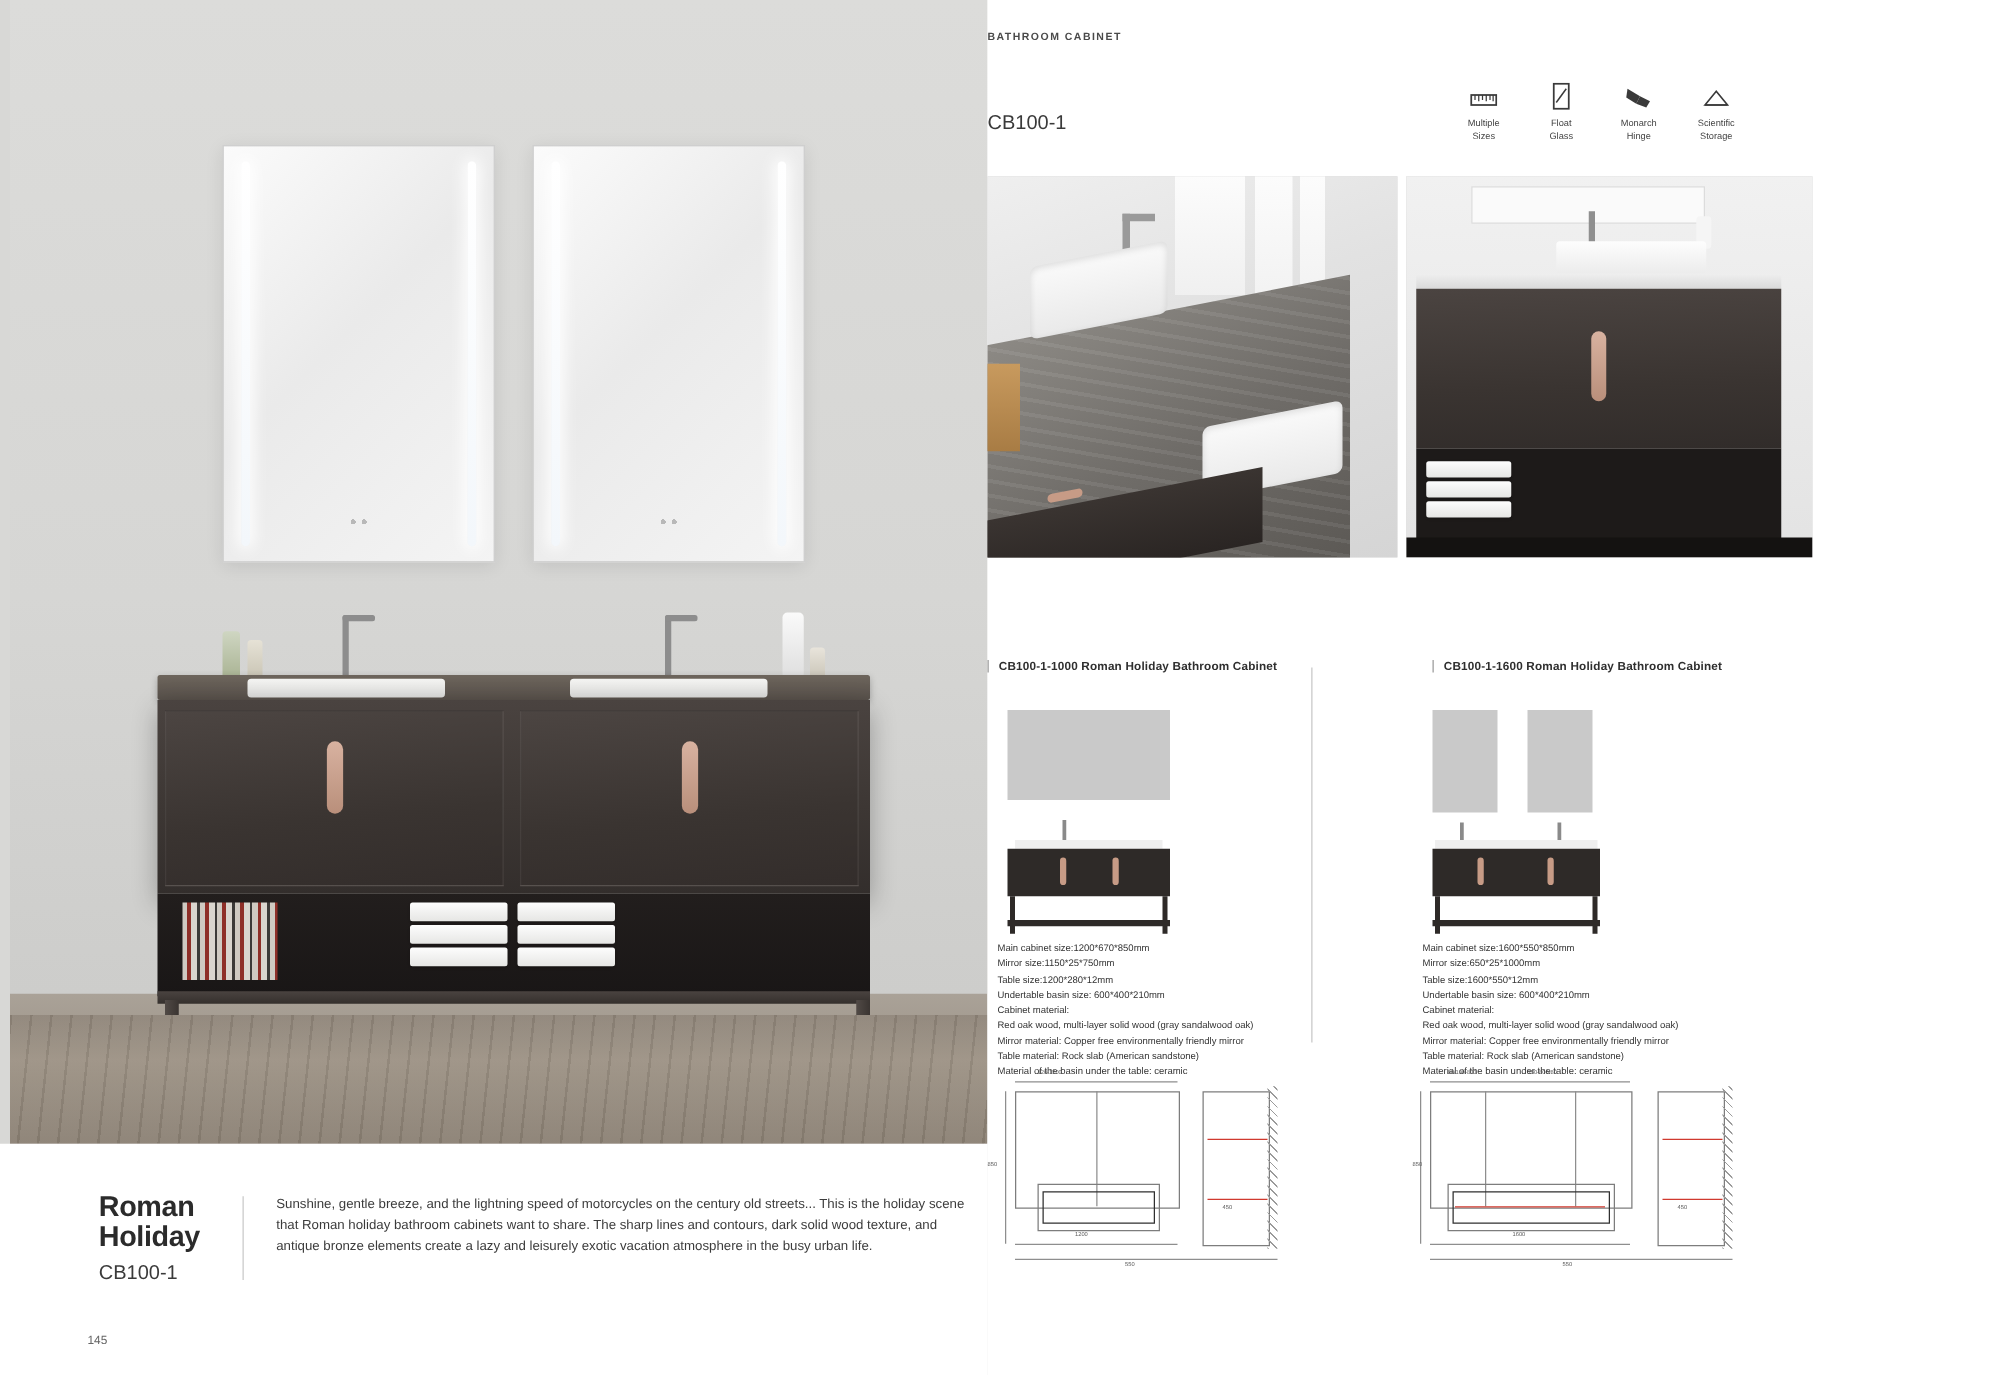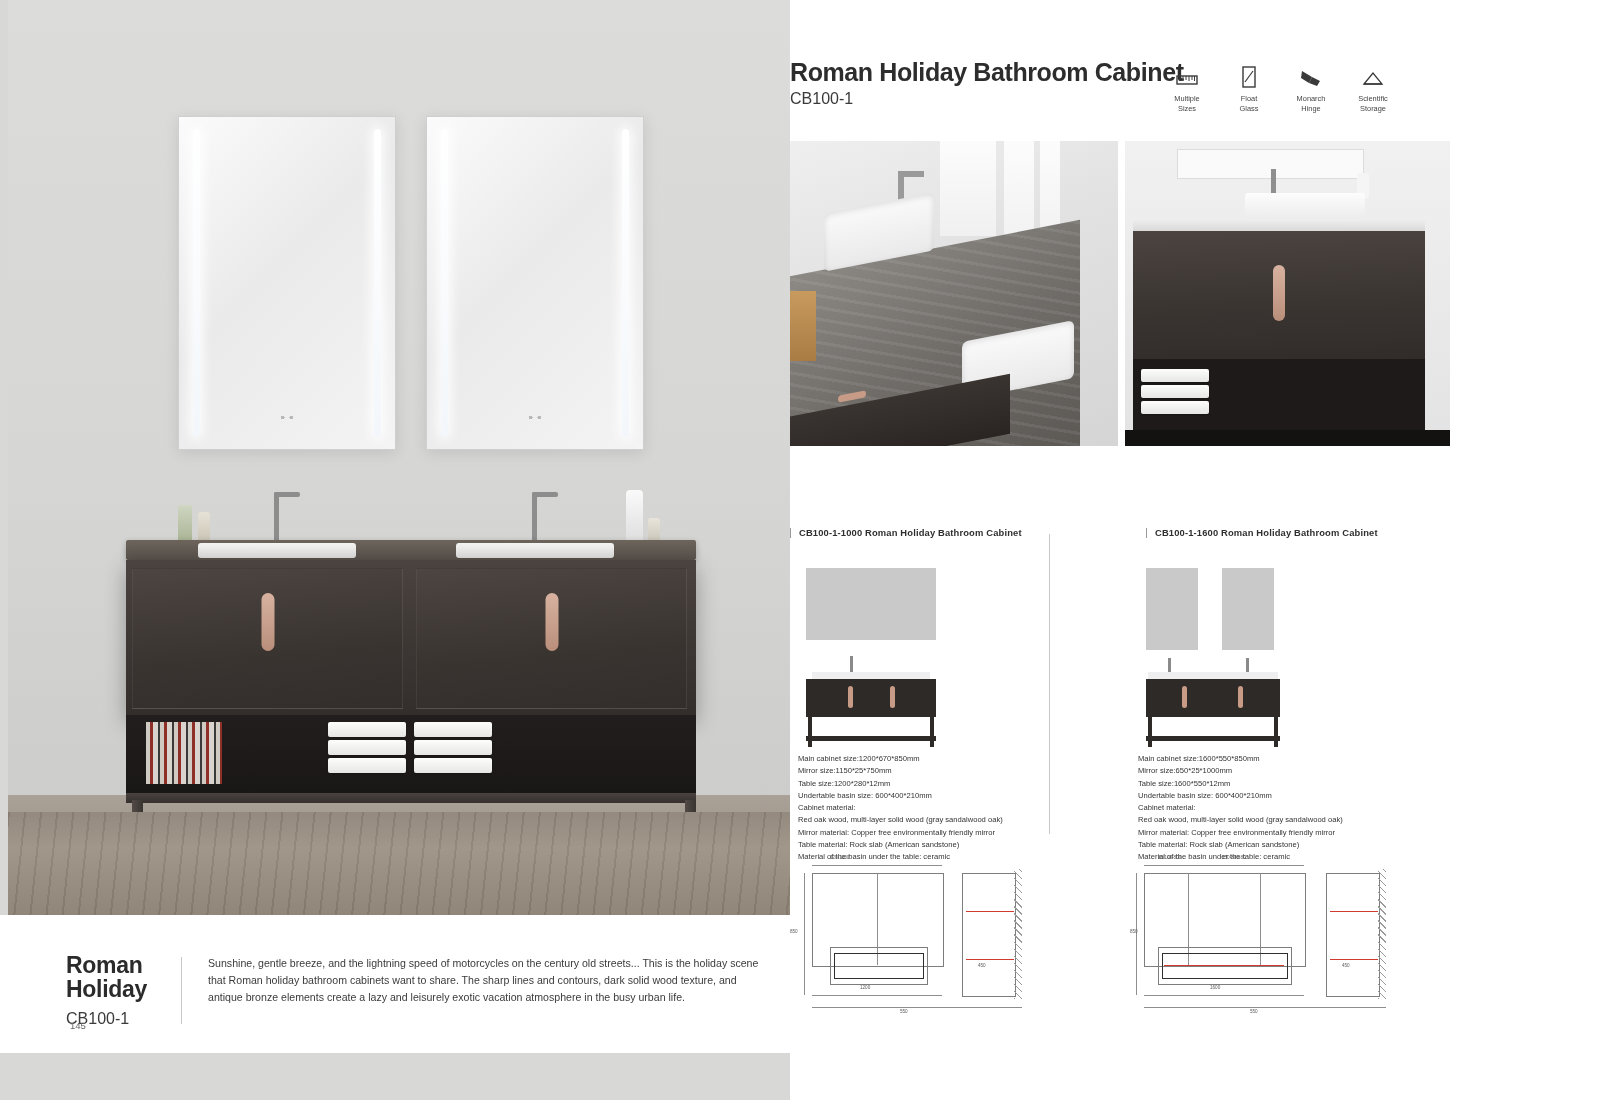--- a/index.html
+++ b/index.html
@@ -82,21 +82,21 @@
     background:linear-gradient(90deg,#514a46,#3a3431);}
   .leg.l1{left:124px;top:800px;}
   .leg.l2{left:677px;top:800px;}
   .towels{position:absolute;background:linear-gradient(180deg,#fdfdfd,#e6e6e4);
     border-radius:2px;box-shadow:0 1px 2px rgba(0,0,0,.2);}
   .books{position:absolute;left:138px;top:722px;width:76px;height:62px;
     background:repeating-linear-gradient(90deg,#cfcac2 0 4px,#8e2f28 4px 7px,#d9d5ce 7px 12px,#3c3a38 12px 14px);}
   .bottle{position:absolute;border-radius:3px;}
   .faucet{position:absolute;width:5px;background:#8d8d8d;border-radius:2px;}
 
-  .left-caption{position:absolute;left:0;top:915px;width:790px;height:138px;background:#fff;}
+  .left-caption{position:absolute;left:0;top:915px;width:790px;height:185px;background:#fff;padding-left:13px;}
   .cap-inner{display:flex;padding:38px 0 0 66px;}
   .cap-title{font-size:23px;font-weight:700;color:#2b2b2b;line-height:1.06;letter-spacing:-0.3px;}
   .cap-code{font-size:16px;color:#3a3a3a;margin-top:8px;}
   .cap-divider{width:1px;background:#c9c9c9;margin:4px 26px 4px 34px;align-self:stretch;}
   .cap-body{max-width:556px;padding-top:2px;}
   .cap-head{font-size:14.5px;color:#2b2b2b;margin-bottom:10px;letter-spacing:.1px;}
   .cap-text{font-size:10.6px;line-height:1.62;color:#3b3b3b;}
   .pagenum{position:absolute;bottom:22px;font-size:9.5px;color:#666;}
   .pagenum.left{left:70px;}
   .pagenum.right{right:70px;}
@@ -252,25 +252,25 @@
         <div class="cap-divider"></div>
         <div class="cap-body">
           <div class="cap-text">Sunshine, gentle breeze, and the lightning speed of motorcycles on the century old streets... This is the holiday scene that Roman holiday bathroom cabinets want to share. The sharp lines and contours, dark solid wood texture, and antique bronze elements create a lazy and leisurely exotic vacation atmosphere in the busy urban life.</div>
         </div>
       </div>
       <div class="pagenum left">145</div>
     </div>
   </div>
 
   <div class="page-right">
+    <div class="right-header" style="padding-left: 0px;">BATHROOM CABINET</div>
 
     <div style="position:absolute;left:0;top:0;width:820px;height:1100px;">
       <div style="position: absolute; left: 0px; top: 0px; width: 680px; height: 1100px; transform: translateX(0px);">
 
-        <div class="prod-title" style="margin-left: 0px;">Roman Holiday Bathroom Cabinet</div>
         <div class="prod-code" style="margin-left: 0px;">CB100-1</div>
 
         <div class="features">
           <div class="feature">
             <div class="ico">
               <svg width="22" height="16" viewBox="0 0 22 16">
                   <rect x="1" y="4" width="20" height="8" fill="none" stroke="#3a3a3a" stroke-width="1.4"></rect>
                   <path d="M4 4v4M7 4v5M10 4v4M13 4v5M16 4v4M18.5 4v5" stroke="#3a3a3a" stroke-width="1"></path>
                 </svg>
             </div>

